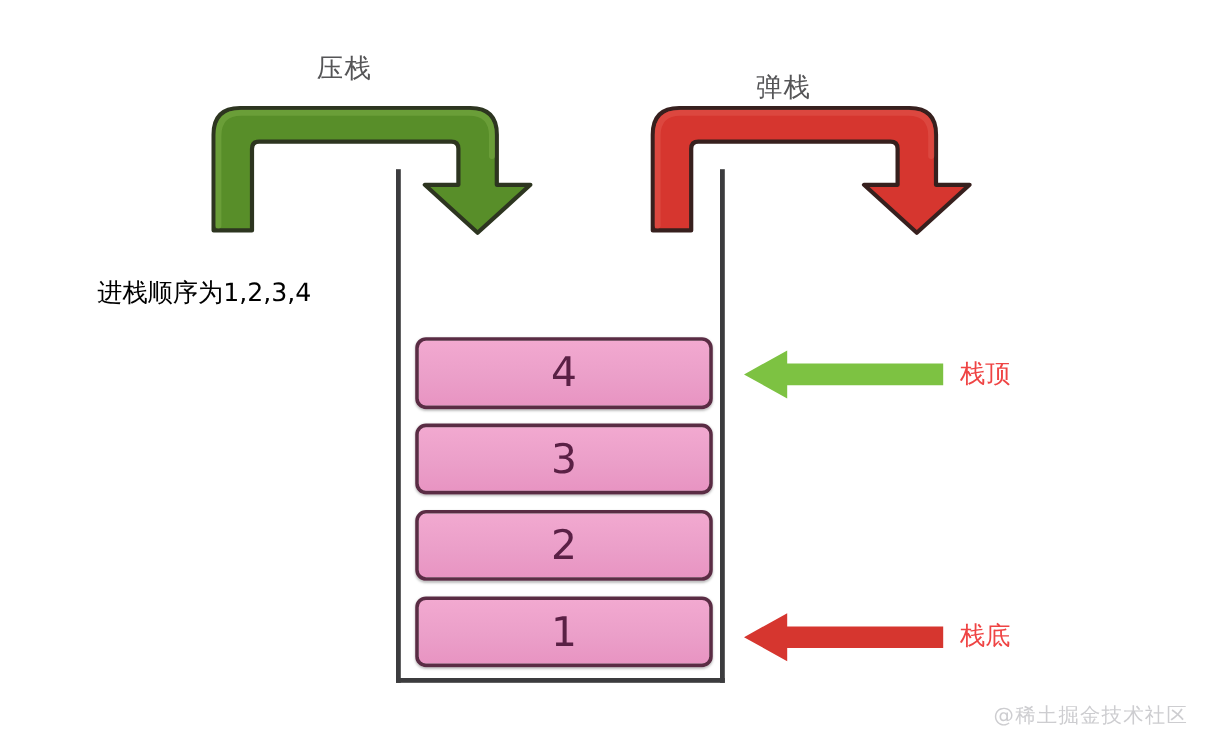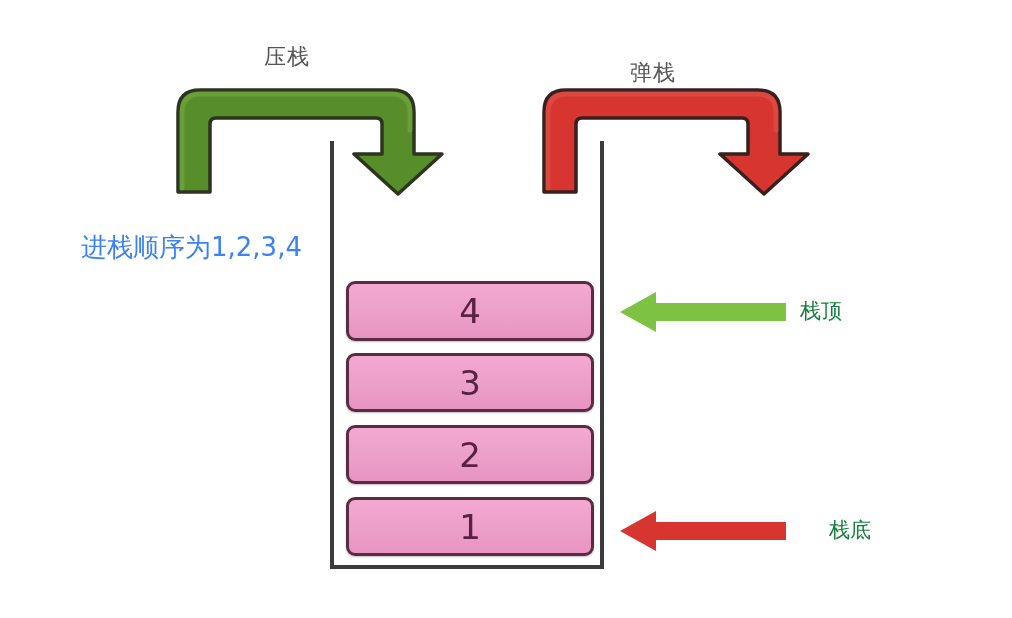--- a/index.html
+++ b/index.html
@@ -26,30 +26,30 @@
   .top-caption {
     font-size: 22px;
     color: #555557;
     letter-spacing: 1px;
     white-space: nowrap;
     font-family: "DejaVu Sans", "Liberation Sans", sans-serif;
   }
 
   
   .order-caption {
-    font-size: 26px;
-    color: #3b82f6;
+    font-size: 21px;
+    color: #000000;
     white-space: nowrap;
     font-family: "DejaVu Sans", "Liberation Sans", sans-serif;
   }
 
   
   .side-caption {
     font-size: 21px;
-    color: #15803d;
+    color: #ef4444;
     white-space: nowrap;
     font-family: Liberation Serif, serif;
   }
 
   
   .wall {
     background: #3c3c3e;
   }
 
   
@@ -163,16 +163,17 @@
       <path d="M 0 21 L 36 1 L 36 12 L 166 12 L 166 30 L 36 30 L 36 41 Z" fill="#7dc242"></path>
     </svg>
   </div>
   <div class="abs side-caption" style="left:800px; top:297px;">栈顶</div>
 
   <div class="abs" style="left:620px; top:510px;">
     <svg width="168" height="42" viewBox="0 0 168 42">
       <path d="M 0 21 L 36 1 L 36 12 L 166 12 L 166 30 L 36 30 L 36 41 Z" fill="#d6362f"></path>
     </svg>
   </div>
-  <div class="abs side-caption" style="left:800px; top:516px;margin-left:29px;">栈底</div>
+  <div class="abs side-caption" style="left:800px; top:516px;">栈底</div>
 
+  <div class="abs watermark" style="left:828px; top:585px;">@稀土掘金技术社区</div>
 
 </div>
 
 </body></html>

